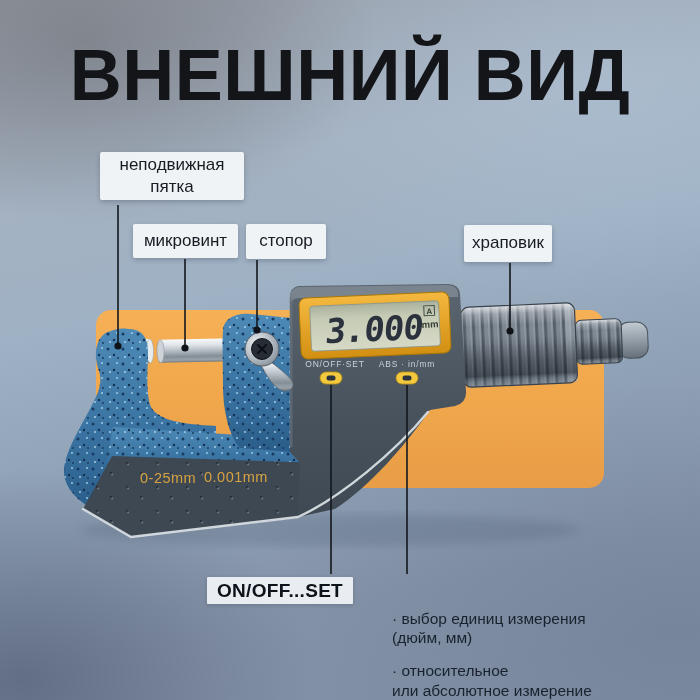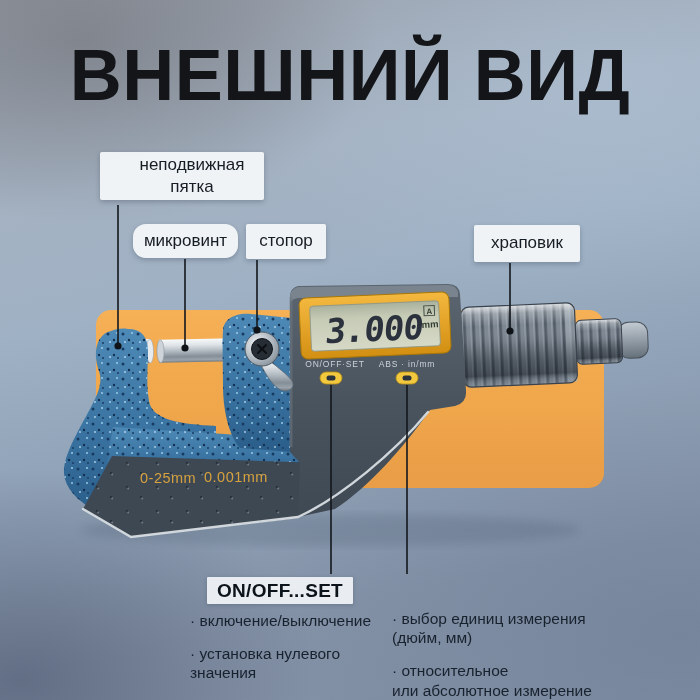--- a/index.html
+++ b/index.html
@@ -202,31 +202,26 @@
     <g fill="#0f1317">
       <circle cx="118" cy="346" r="3.6"></circle>
         <circle cx="185" cy="348" r="3.6"></circle>
       <circle cx="257" cy="330" r="3.6"></circle>
         <circle cx="510" cy="331" r="3.6"></circle>
     </g>
   </svg>
 
   <div class="title">ВНЕШНИЙ ВИД</div>
 
-  <div class="tag" style="left:100px;top:152px;width:144px;height:48px;padding-left:20px;">неподвижная пятка</div>
-  <div class="tag" style="left:133px;top:224px;width:105px;height:34px;border-radius:13px;">микровинт</div>
+  <div class="tag" style="left:100px;top:152px;width:144px;height:48px;">неподвижная пятка</div>
+  <div class="tag" style="left:133px;top:224px;width:105px;height:34px;">микровинт</div>
   <div class="tag" style="left:246px;top:224px;width:80px;height:35px;">стопор</div>
-  <div class="tag" style="left:474px;top:225px;width:106px;height:37px;">храповик</div>
+  <div class="tag" style="left:464px;top:225px;width:88px;height:37px;">храповик</div>
 
   <div class="legend-title" style="left:192px;top:577px;width:146px;height:27px;">ON/OFF...SET</div>
-  <div class="bullets" style="left:190px;top:611px;width:185px;">
-    <p class="bullet">· включение/выключение</p>
-    <p class="bullet">· установка нулевого
-значения</p>
-  </div>
   <div class="bullets" style="left:392px;top:609px;width:215px;">
     <p class="bullet">· выбор единиц измерения
 (дюйм, мм)</p>
     <p class="bullet">· относительное
 или абсолютное измерение</p>
   </div>
 
 </div>
 
 </body></html>

